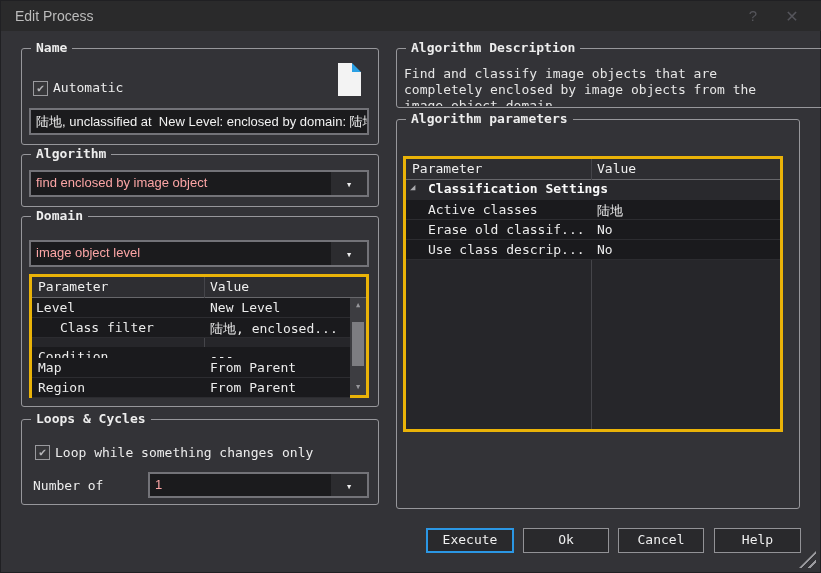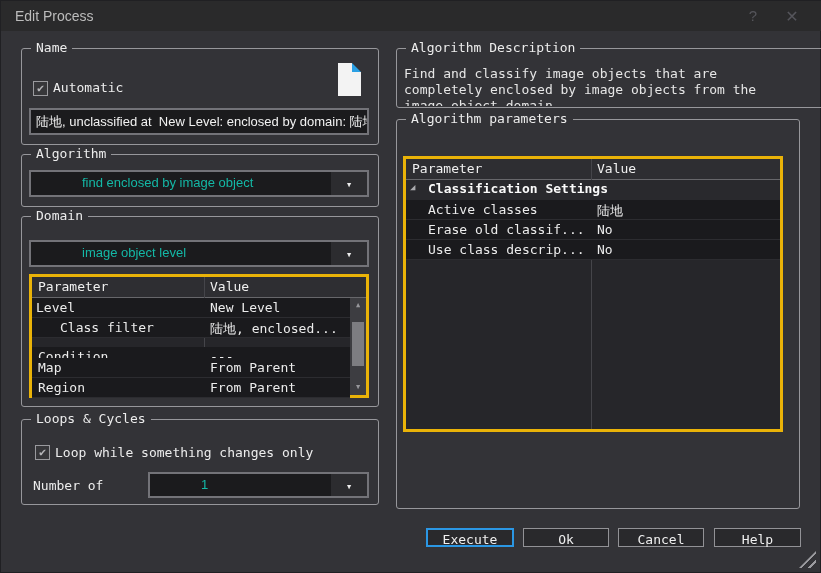--- a/index.html
+++ b/index.html
@@ -5,48 +5,48 @@
   html,body{margin:0;padding:0;}
   body{width:821px;height:573px;position:relative;background:#333337;
        font-family:"DejaVu Sans Mono",monospace;overflow:hidden;}
   .dialog{position:absolute;inset:0;background:#333337;border:1px solid #202023;box-sizing:border-box;}
   .titlebar{position:absolute;left:0;top:0;width:821px;height:30px;background:#2a2a2b;}
   .title{position:absolute;left:14px;top:7px;font:14px "Liberation Sans",sans-serif;color:#bcbcbc;}
   .tb-btn{position:absolute;top:6px;width:22px;height:20px;text-align:center;
           color:#55555b;font:15px "Liberation Sans",sans-serif;cursor:default;}
   .group{position:absolute;border:1px solid #97979b;border-radius:3px;box-sizing:border-box;}
   .group-label{position:absolute;top:-9px;left:9px;background:#333337;padding:0 5px;
-               font-size:13px;color:#ededed;line-height:16px;white-space:pre;}
+               font-size:13px;color:#ededed;line-height:16px;white-space:pre;font-weight:bold;}
   .label{position:absolute;font-size:13px;color:#ededed;white-space:pre;}
   .checkbox{position:absolute;width:13px;height:13px;border:1px solid #9a9a9e;background:#37373a;
             color:#b5b5b8;font-size:12px;line-height:12px;text-align:center;box-sizing:content-box;}
   .field{position:absolute;background:#1b1b1d;border:2px solid #737378;box-sizing:border-box;
          color:#f2f2f2;font:13px "Liberation Sans",sans-serif;line-height:23px;
          padding:0 5px;white-space:pre;overflow:hidden;}
   .combo{position:absolute;background:#1b1b1d;border:2px solid #737378;box-sizing:border-box;overflow:hidden;}
-  .combo-text{position:absolute;left:5px;top:0;bottom:0;right:38px;color:#14b8a6;
-              font:13px "Liberation Sans",sans-serif;line-height:22px;white-space:pre;overflow:hidden;margin-left:46px;}
+  .combo-text{position:absolute;left:5px;top:0;bottom:0;right:38px;color:#fca5a5;
+              font:13px "Liberation Sans",sans-serif;line-height:22px;white-space:pre;overflow:hidden;}
   .combo-btn{position:absolute;right:0;top:0;bottom:0;width:36px;background:#2c2c2f;
              color:#ededed;text-align:center;}
   .combo-btn span{font-size:7px;line-height:22px;}
   .tbl{position:absolute;box-sizing:border-box;background:#26262a;border:3px solid #eab308;}
   .tbl-head{position:absolute;left:0;right:0;top:0;height:21px;background:#2e2e32;
             border-bottom:1px solid #67676b;box-sizing:border-box;}
   .hcell{position:absolute;top:2px;font-size:13px;color:#f0f0f0;white-space:pre;}
   .trow{position:absolute;height:20px;background:#1a1a1d;border-bottom:1px solid #2c2c30;box-sizing:border-box;}
   .trow span{position:absolute;top:2px;font-size:13px;color:#ececec;white-space:pre;overflow:hidden;}
   .vdiv{position:absolute;width:1px;background:#45454a;}
   .section-row{position:absolute;height:20px;background:#29292d;}
   .section-row .tri{position:absolute;left:4px;top:2px;font-size:9px;color:#aaaaae;}
   .section-row .sec-label{position:absolute;left:22px;top:1px;font-size:13px;font-weight:bold;color:#fafafa;white-space:pre;}
   .sbar{position:absolute;right:0;top:21px;bottom:0;width:16px;background:#3d3d41;}
   .sb-btn{position:absolute;left:0;width:16px;height:15px;color:#97979b;font-size:7px;
           line-height:15px;text-align:center;}
   .sb-thumb{position:absolute;left:2px;right:2px;background:#7d7d81;}
-  .btn{position:absolute;top:527px;height:19px;background:#29292c;border:1px solid #929296;
+  .btn{position:absolute;top:527px;height:25px;background:#29292c;border:1px solid #929296;
        box-sizing:border-box;color:#f0f0f0;font-size:13px;text-align:center;line-height:22px;cursor:default;}
   .btn.default{border:2px solid #2b97e4;line-height:20px;}
   .doc{position:absolute;left:337px;top:62px;width:23px;height:33px;background:#f3f3f3;}
   .doc .fold-blue{position:absolute;right:0;top:0;width:9px;height:9px;background:#2ba0e4;}
   .doc .fold-cut{position:absolute;right:0;top:0;width:0;height:0;
                  border-left:9px solid transparent;border-top:9px solid #333337;}
   .grip{position:absolute;right:4px;bottom:4px;width:17px;height:17px;
         clip-path:polygon(100% 0,100% 100%,0 100%);
         background:repeating-linear-gradient(135deg,#9b9b9f 0 2px,transparent 2px 6px);}
   .desc-clip{position:absolute;overflow:hidden;}

